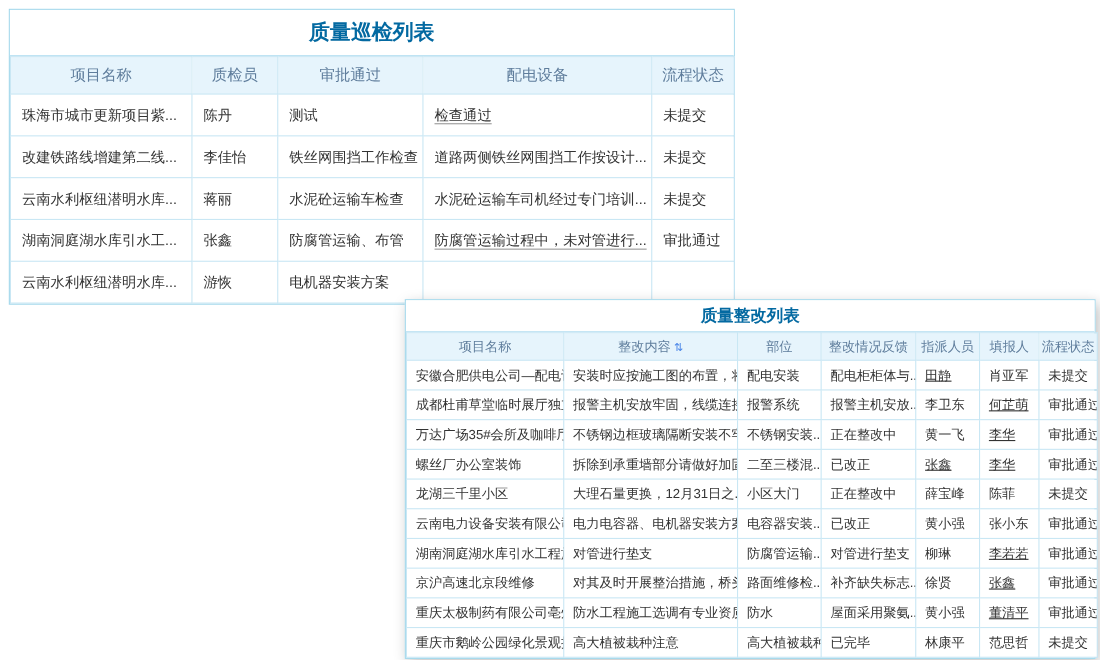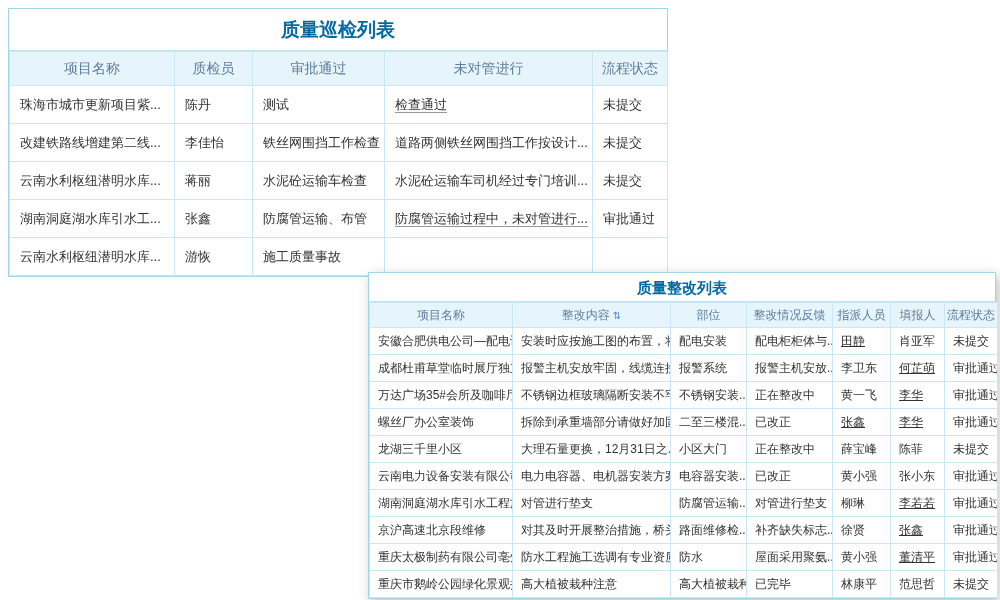--- a/index.html
+++ b/index.html
@@ -86,21 +86,21 @@
         <col style="width:78px">
         <col style="width:132px">
         <col style="width:208px">
         <col style="width:75px">
     </colgroup>
     <thead>
       <tr>
         <th>项目名称</th>
         <th>质检员</th>
         <th>审批通过</th>
-        <th>未对管进行</th>
+        <th>配电设备</th>
         <th>流程状态</th>
       </tr>
     </thead>
     <tbody>
         <tr>
           <td class="link">珠海市城市更新项目紫...</td>
           <td class="inspector">陈丹</td>
           <td class="plain">测试</td>
           <td class="underline">检查通过</td>
           <td class="status-blue">未提交</td>
@@ -122,21 +122,21 @@
         <tr>
           <td class="link">湖南洞庭湖水库引水工...</td>
           <td class="inspector">张鑫</td>
           <td class="plain">防腐管运输、布管</td>
           <td class="underline">防腐管运输过程中，未对管进行...</td>
           <td class="status-green">审批通过</td>
         </tr>
         <tr>
           <td class="link">云南水利枢纽潜明水库...</td>
           <td class="inspector">游恢</td>
-          <td class="plain">施工质量事故</td>
+          <td class="plain">电机器安装方案</td>
           <td class="plain"></td>
           <td class="plain"></td>
         </tr>
       </tbody>
   </table>
 </div>
 
 <div class="panel" id="rectification-panel">
   <div class="panel-title">质量整改列表</div>
   <table class="grid">

